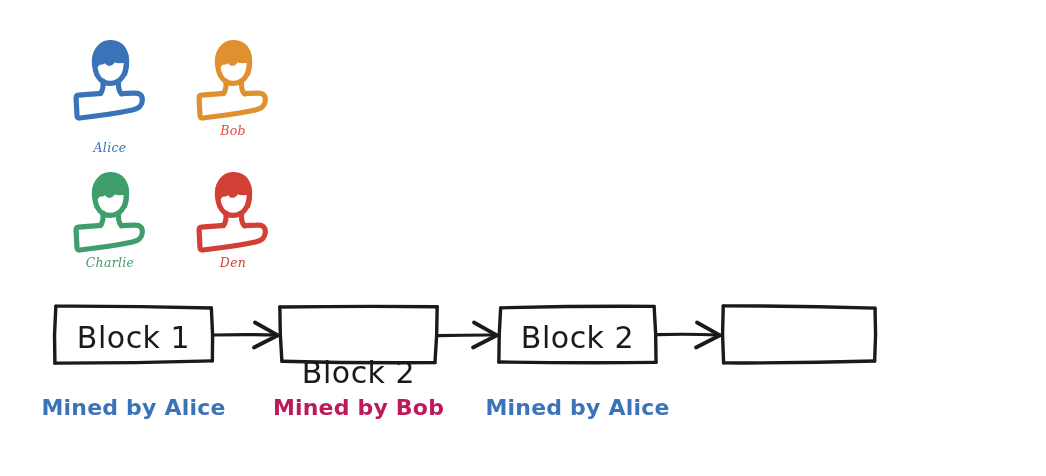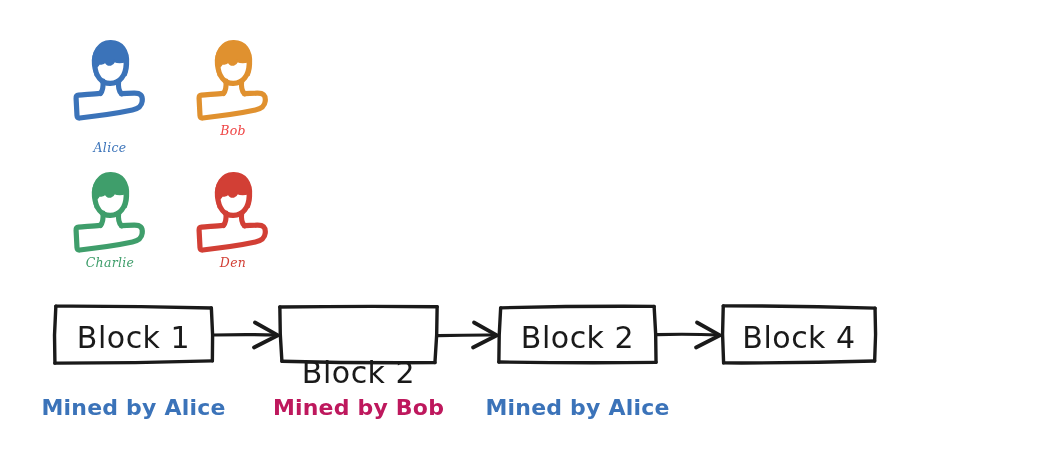--- a/index.html
+++ b/index.html
@@ -189,16 +189,15 @@
           <path d="M657 38.57169947634009 Q689 37.771699476340096 719 39"></path>
           <path stroke-width="3.8" d="M697 26.5 L720 39.3 L696 51.5"></path>
         </g>
       </svg>
   <div class="block-label" style="left: 55px; top: 24px; width: 157px;">Block 1</div>
       <div class="mined-label" style="left: 15px; top: 99px; width: 237px; color: rgb(59, 115, 185);">Mined by Alice</div>
       <div class="block-label" style="left: 281px; top: 24px; width: 155px; margin-top: 35px;">Block 2</div>
       <div class="mined-label" style="left: 241px; top: 99px; width: 235px; color: #be185d;">Mined by Bob</div>
       <div class="block-label" style="left: 500px; top: 24px; width: 155px;">Block 2</div>
       <div class="mined-label" style="left: 460px; top: 99px; width: 235px; color: rgb(59, 115, 185);">Mined by Alice</div>
-      <div class="block-label" style="left: 723px; top: 24px; width: 152px;">Block 4</div>
     </div>
 
 </div>
 
 </body></html>

